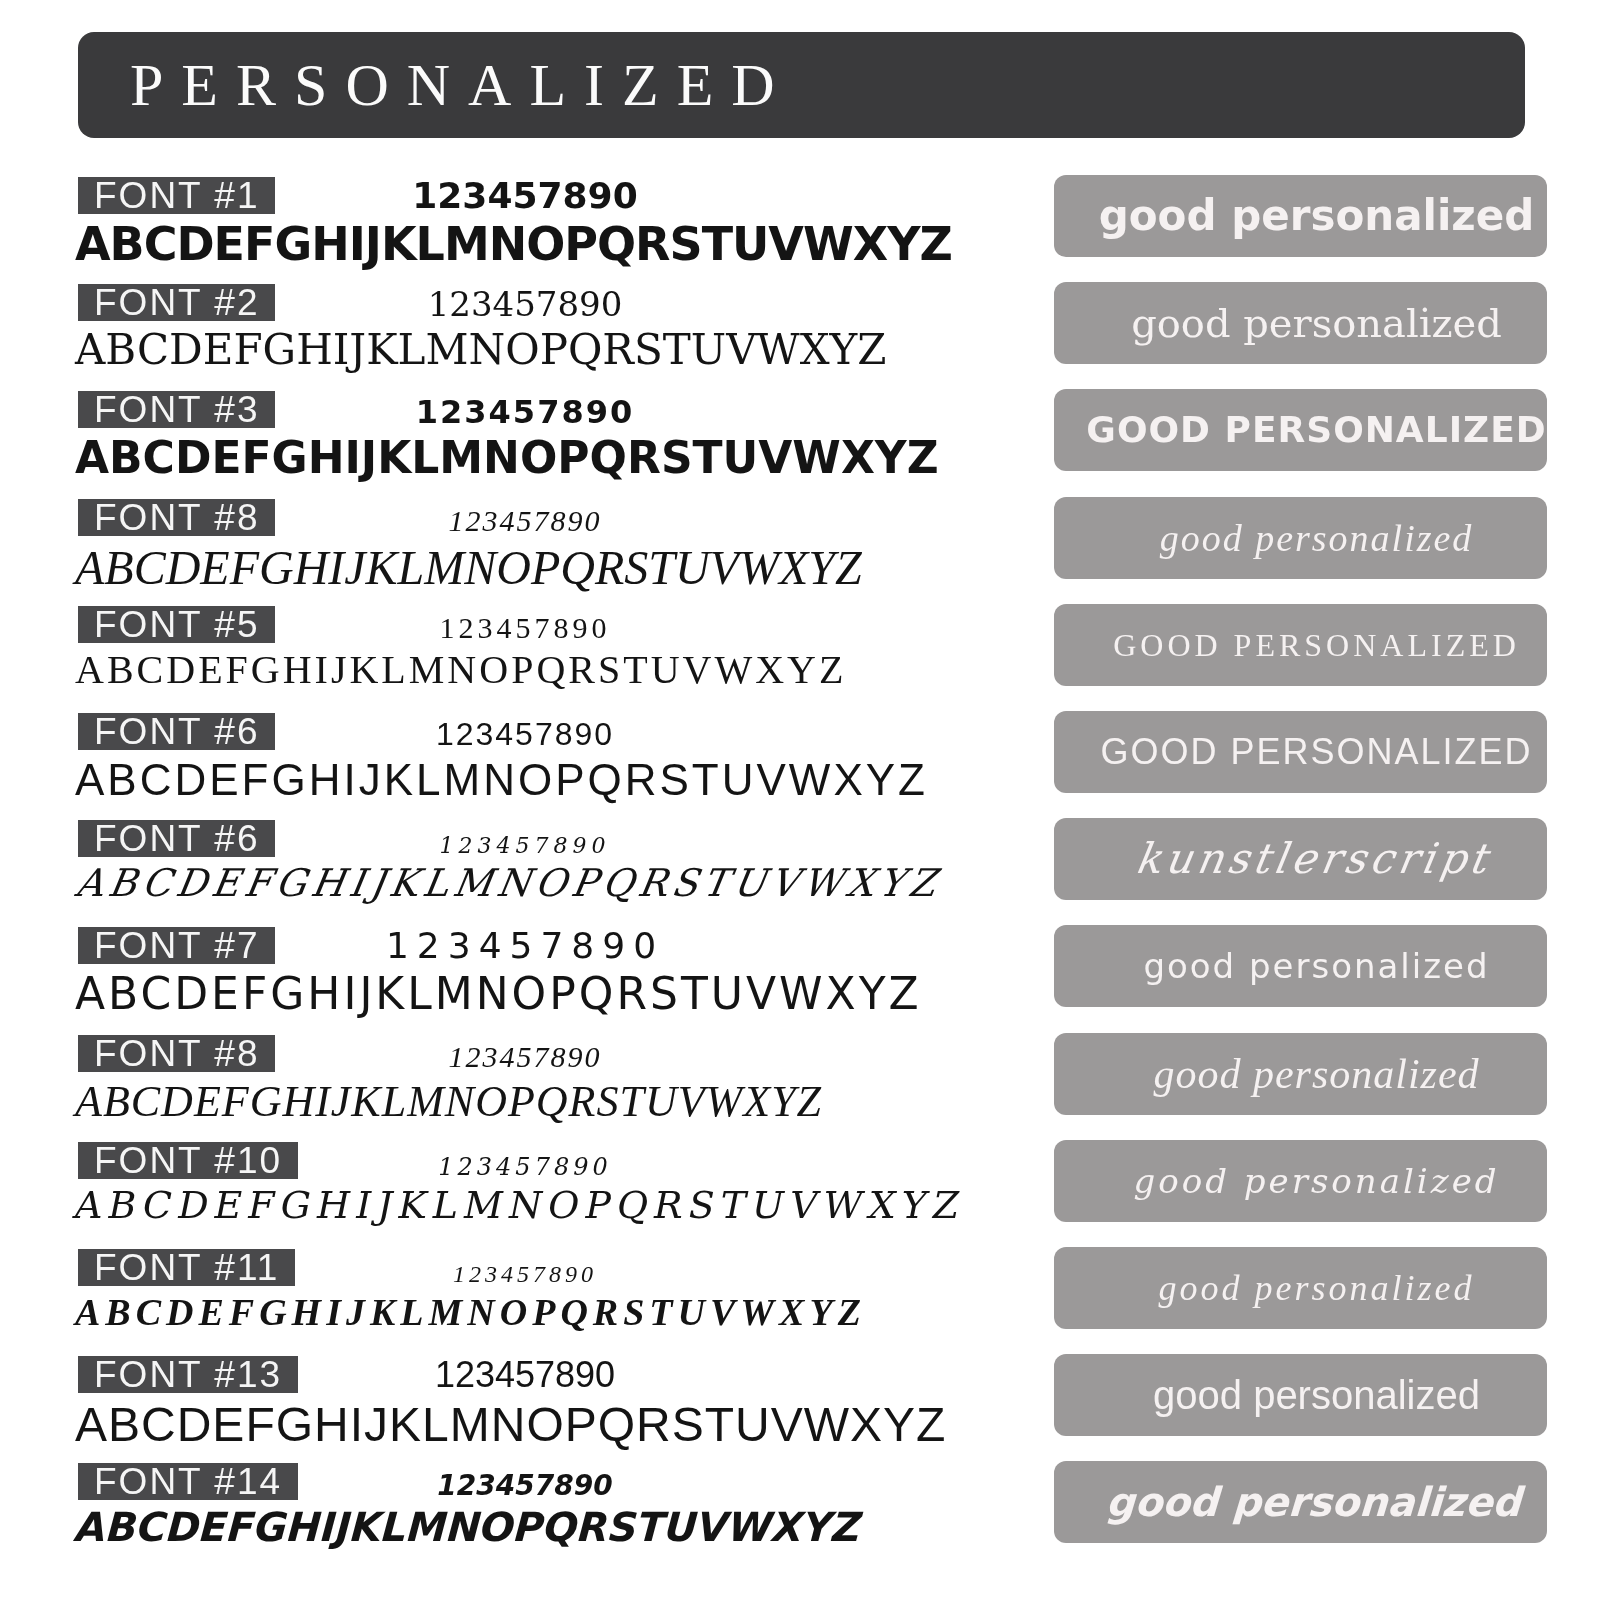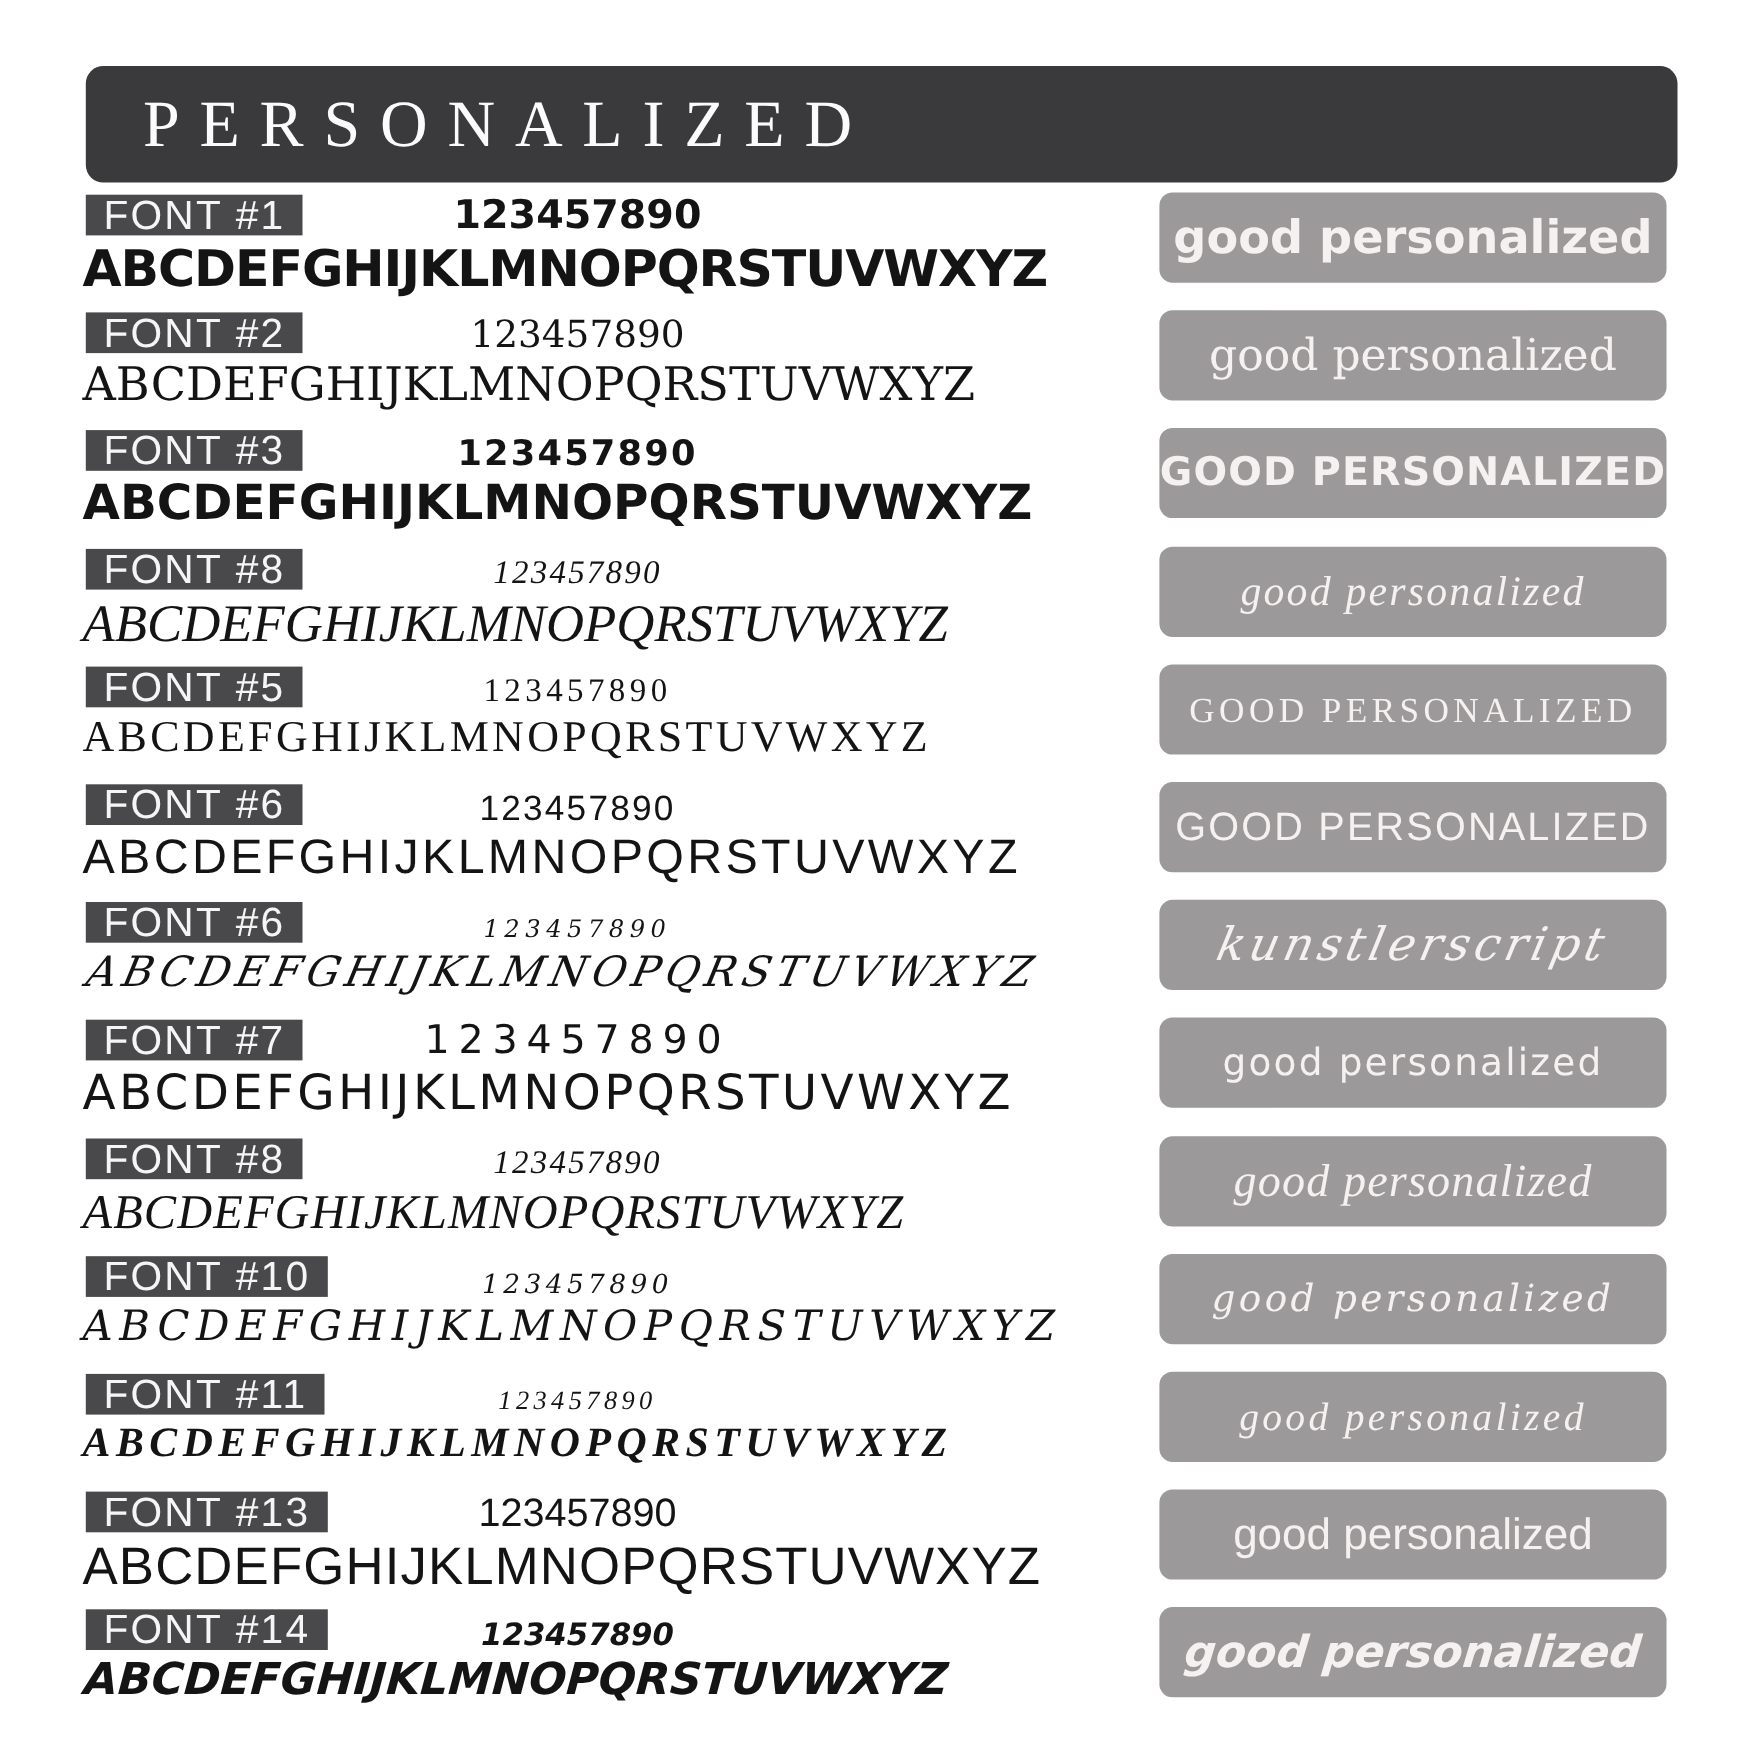--- a/index.html
+++ b/index.html
@@ -5,21 +5,21 @@
   html,body{margin:0;padding:0;}
   body{
     width:1600px;height:1600px;background:#ffffff;
     font-family:"Liberation Sans",sans-serif;
     position:relative;overflow:hidden;color:#141414;
   }
 
   
   .banner{
     position:absolute;left:78px;top:32px;width:1447px;height:106px;
-    background:#3a3a3c;border-radius:16px;margin-top:28px;
+    background:#3a3a3c;border-radius:16px;
   }
   .banner-title{
     position:absolute;left:52px;top:50%;transform:translateY(-50%);
     font-family:"Liberation Serif",serif;font-size:60px;letter-spacing:18px;
     color:#fbfbfb;white-space:nowrap;
   }
 
   
   .font-row{
     position:absolute;left:75px;width:900px;
@@ -66,21 +66,21 @@
   .f12n{font-family:"Liberation Sans",sans-serif;font-size:36px;}
   .f13 {font-family:"DejaVu Sans",sans-serif;font-style:italic;font-weight:700;font-size:40px;display:inline-block;transform:skewX(-4deg);transform-origin:left bottom;}
   .f13n{font-family:"DejaVu Sans",sans-serif;font-style:italic;font-weight:700;font-size:28px;}
 
   
   .sample-box{
     position:absolute;left:1054px;width:461px;height:82px;
     top:calc(175px + var(--i) * 107.2px);
     background:#9b9999;border-radius:12px;
     display:flex;align-items:center;justify-content:center;
-    color:#f5f1f1;overflow:hidden;
+    color:#f5f1f1;overflow:hidden;padding-left:32px;
   }
   .sample-text{white-space:nowrap;line-height:1;}
   .s1 {font-family:"DejaVu Sans",sans-serif;font-weight:700;font-size:42px;}
   .s2 {font-family:"DejaVu Serif",serif;font-size:40px;}
   .s3 {font-family:"DejaVu Sans",sans-serif;font-weight:700;font-size:36px;letter-spacing:1px;}
   .s4 {font-family:"Liberation Serif",serif;font-style:italic;font-size:38px;letter-spacing:2px;}
   .s5 {font-family:"Liberation Serif",serif;font-size:32px;letter-spacing:4px;}
   .s6 {font-family:"Liberation Sans",sans-serif;font-size:36px;letter-spacing:2px;}
   .s7 {font-family:"DejaVu Serif",serif;font-style:italic;font-size:42px;letter-spacing:4px;display:inline-block;transform:skewX(-12deg);}
   .s8 {font-family:"DejaVu Sans",sans-serif;font-size:34px;letter-spacing:2px;}

